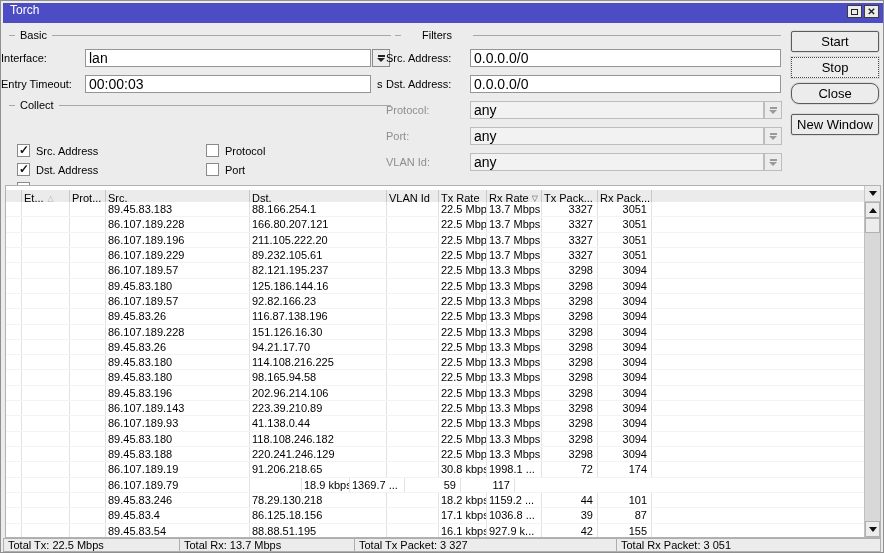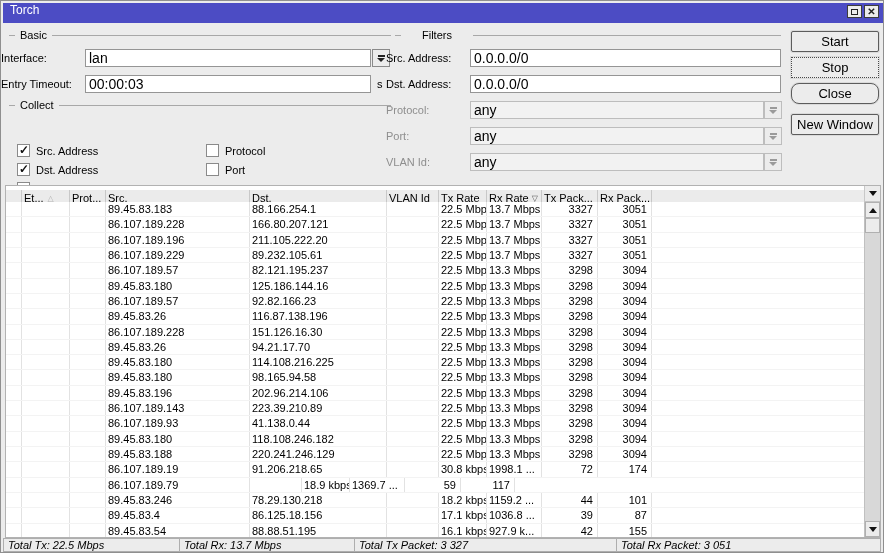--- a/index.html
+++ b/index.html
@@ -65,21 +65,21 @@
   .colpick { position:absolute; right:0; top:0; width:16px; height:16px; background:#ebebeb; border-left:1px solid #c8c8c8; border-bottom:1px solid #c6c6c6; display:flex; align-items:center; justify-content:center; }
   .tri-down { width:0; height:0; border-left:4px solid transparent; border-right:4px solid transparent; border-top:5px solid #111; }
   .tri-up { width:0; height:0; border-left:4px solid transparent; border-right:4px solid transparent; border-bottom:5px solid #111; }
   .vscroll { position:absolute; right:0; top:16px; bottom:0; width:16px; background:#d8d8d8; border-left:1px solid #c0c0c0; }
   .sbtn { position:absolute; left:0; width:15px; height:16px; background:#ececec; border:1px solid #b0b0b0; display:flex; align-items:center; justify-content:center; }
   .sbtn.up { top:0; }
   .sbtn.down { bottom:0; }
   .sthumb { position:absolute; left:0; top:16px; width:15px; height:15px; background:#ececec; border:1px solid #b0b0b0; }
 
   
-  .statusbar { position:absolute; left:2px; top:537px; width:880px; height:14px; display:flex;font-style:italic; }
+  .statusbar { position:absolute; left:2px; top:537px; width:880px; height:14px; display:flex; }
   .spanel { height:14px; border:1px solid #aeaeae; background:#ececec; padding:0 4px; display:flex; align-items:center; white-space:nowrap; overflow:hidden; margin-right:-1px; }
   .sp0{width:177px}.sp1{width:176px}.sp2{width:263px}.sp3{width:265px}
 </style>
 </head>
 <body>
 
 <div class="window">
 
   <div class="titlebar">
     <span class="title">Torch</span>

